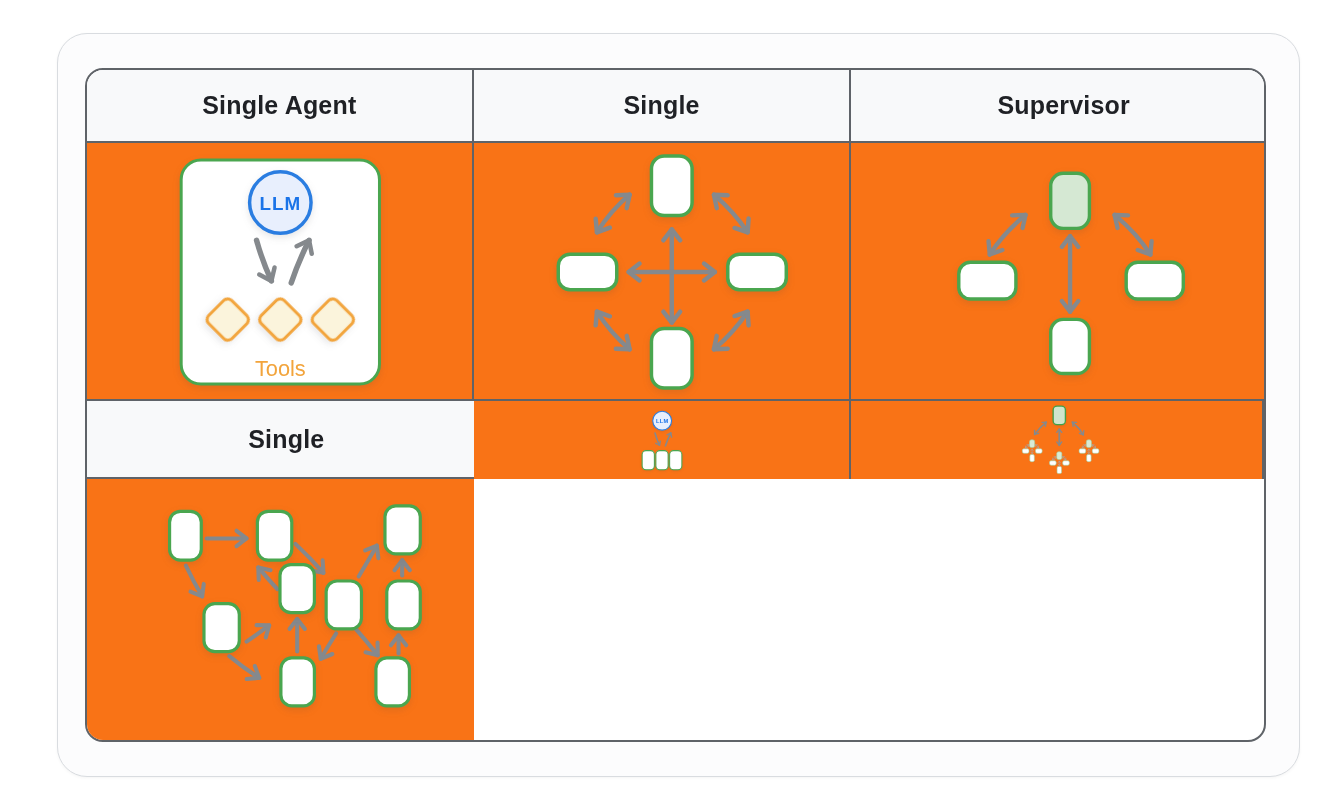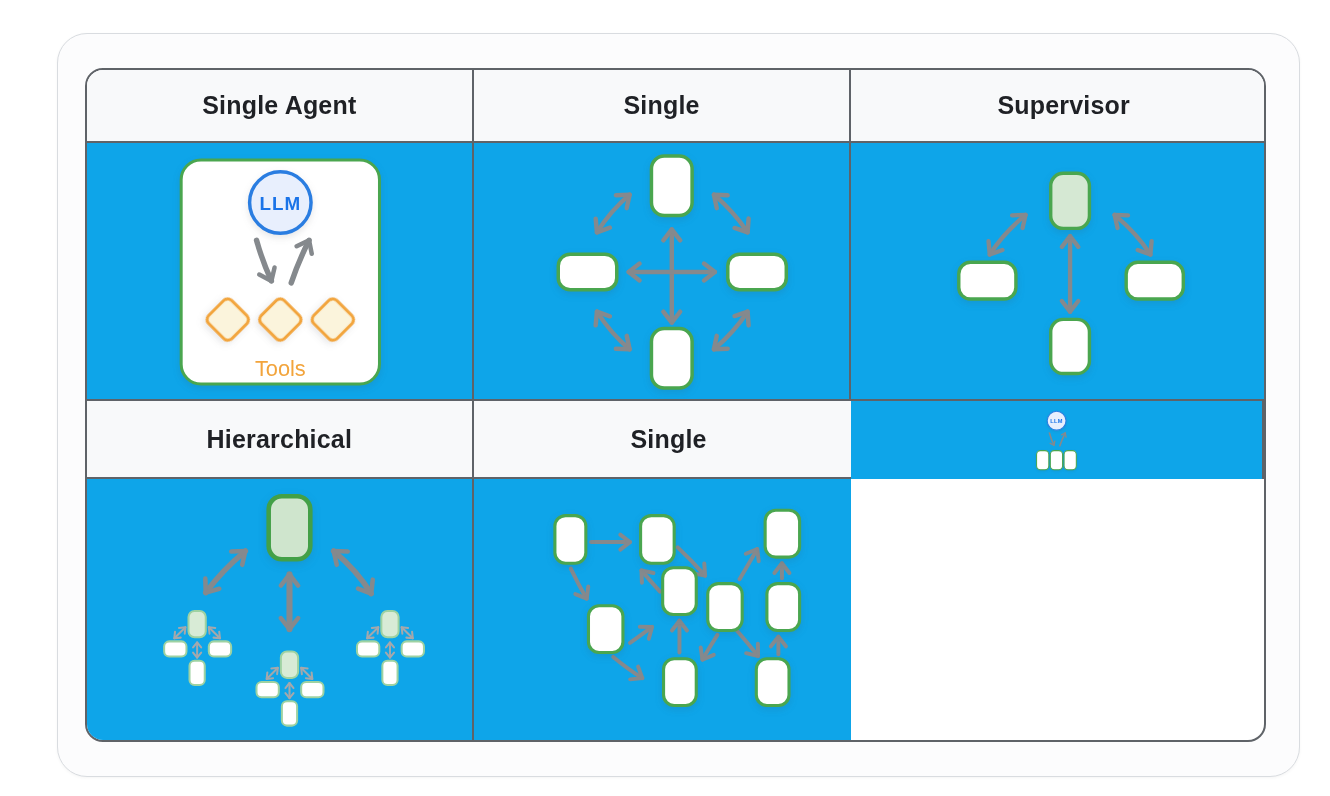--- a/index.html
+++ b/index.html
@@ -9,21 +9,21 @@
         background:#fcfcfd;border:1.5px solid #d9dce0;border-radius:30px;
         box-sizing:border-box;box-shadow:0 1px 3px rgba(60,64,67,.05);}
   .arch-table{position:absolute;left:27px;top:34px;width:1181px;height:674px;
         background:#ffffff;border:2.5px solid #5f6368;border-radius:18px;overflow:hidden;
         box-sizing:border-box;display:grid;
         grid-template-columns:388fr 379fr 414fr;
         grid-template-rows:73px 258px 78px 1fr;}
   .hcell{box-sizing:border-box;background:#f8f9fa;border-right:2.5px solid #5f6368;
         border-bottom:2.5px solid #5f6368;display:flex;align-items:center;justify-content:center;
         font-size:25px;font-weight:600;color:#1f2125;letter-spacing:.2px;}
-  .ccell{box-sizing:border-box;background:#0ea5e9;border-right:2.5px solid #5f6368;
+  .ccell{box-sizing:border-box;background:#f97316;border-right:2.5px solid #5f6368;
         border-bottom:2.5px solid #5f6368;position:relative;}
   .last-col{border-right:none !important;padding-left:12px;}
   .last-row{border-bottom:none !important;}
   .ccell svg{display:block;width:100%;height:100%;}
   
   .nd{fill:#ffffff;stroke:#4aa64f;stroke-width:3.5;}
   .nd-fill{fill:#d5e8d3;}
   .nd-big{fill:#cfe5cd;stroke:#43a047;stroke-width:4.5;}
   .nd-mini{fill:#ffffff;stroke:#9ed2a2;stroke-width:2;}
   .nd-mini-fill{fill:#d8ebd6;}
@@ -108,23 +108,20 @@
           <path class="arr" d="M214,93 L214,171" marker-start="url(#ah-s)" marker-end="url(#ah-e)"></path>
           <path class="arr" d="M131,112 Q145,90 168,71" marker-start="url(#ah-s)" marker-end="url(#ah-e)"></path>
           <path class="arr" d="M260,71 Q283,90 297,112" marker-start="url(#ah-s)" marker-end="url(#ah-e)"></path>
           <rect class="nd nd-fill shadow" x="194" y="28" width="40" height="57" rx="13"></rect>
           <rect class="nd shadow" x="99" y="120" width="59" height="38" rx="12"></rect>
           <rect class="nd shadow" x="272" y="120" width="59" height="38" rx="12"></rect>
           <rect class="nd shadow" x="194" y="179" width="40" height="56" rx="13"></rect>
         </svg>
       </div>
 
-      <div class="hcell">
-        <span>Hierarchical</span>
-      </div>
       <div class="hcell last-col">
         <span>Single</span>
       </div>
 
       <div class="ccell last-row">
         <svg viewBox="0 0 388 261" preserveAspectRatio="xMidYMid meet">
           <circle class="circle shadow" cx="195" cy="66" r="31.5"></circle>
           <text class="label-blue" x="195" y="73" text-anchor="middle">LLM</text>
           <path class="arr arr-big" d="M171,107 C176,125 181,137 186,148" marker-end="url(#ah-e)"></path>
           <path class="arr arr-big" d="M206,150 C211,135 217,121 224,107" marker-end="url(#ah-e)"></path>

